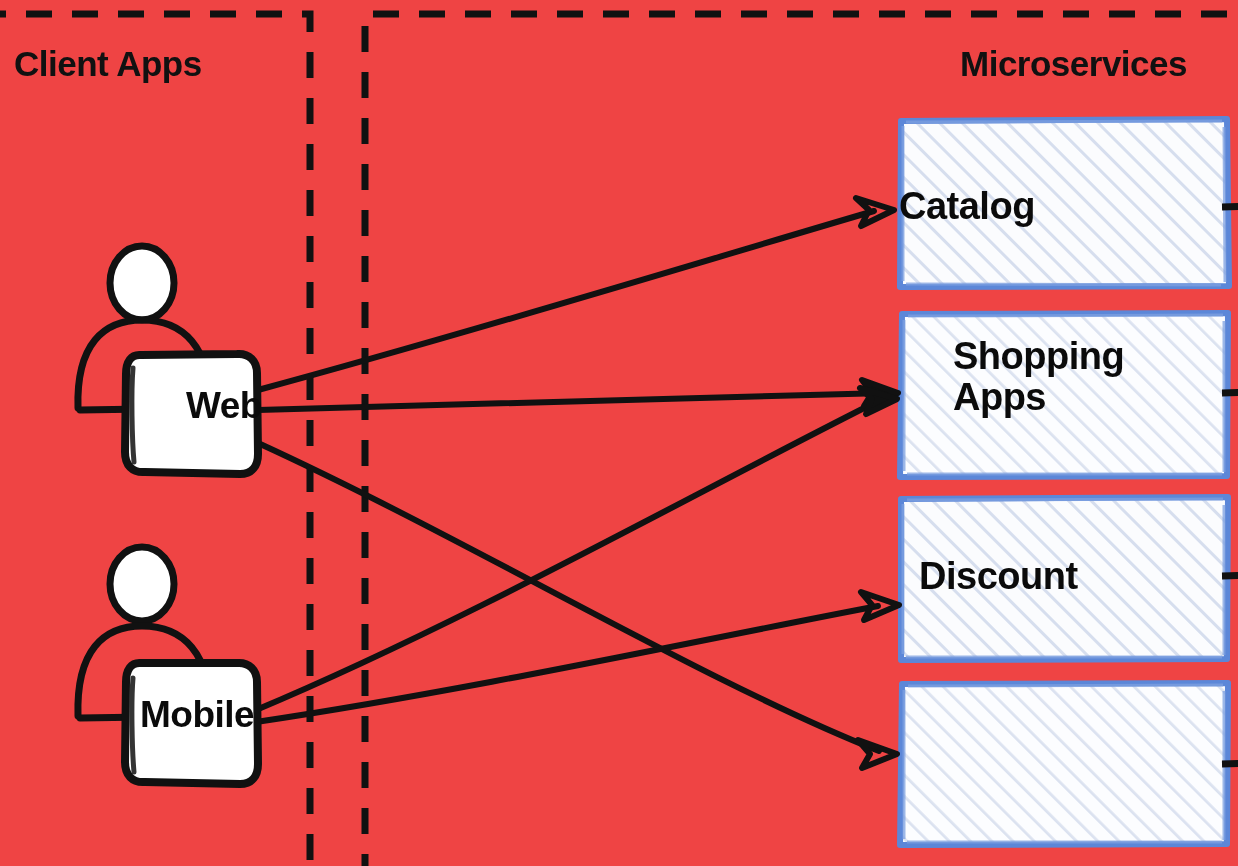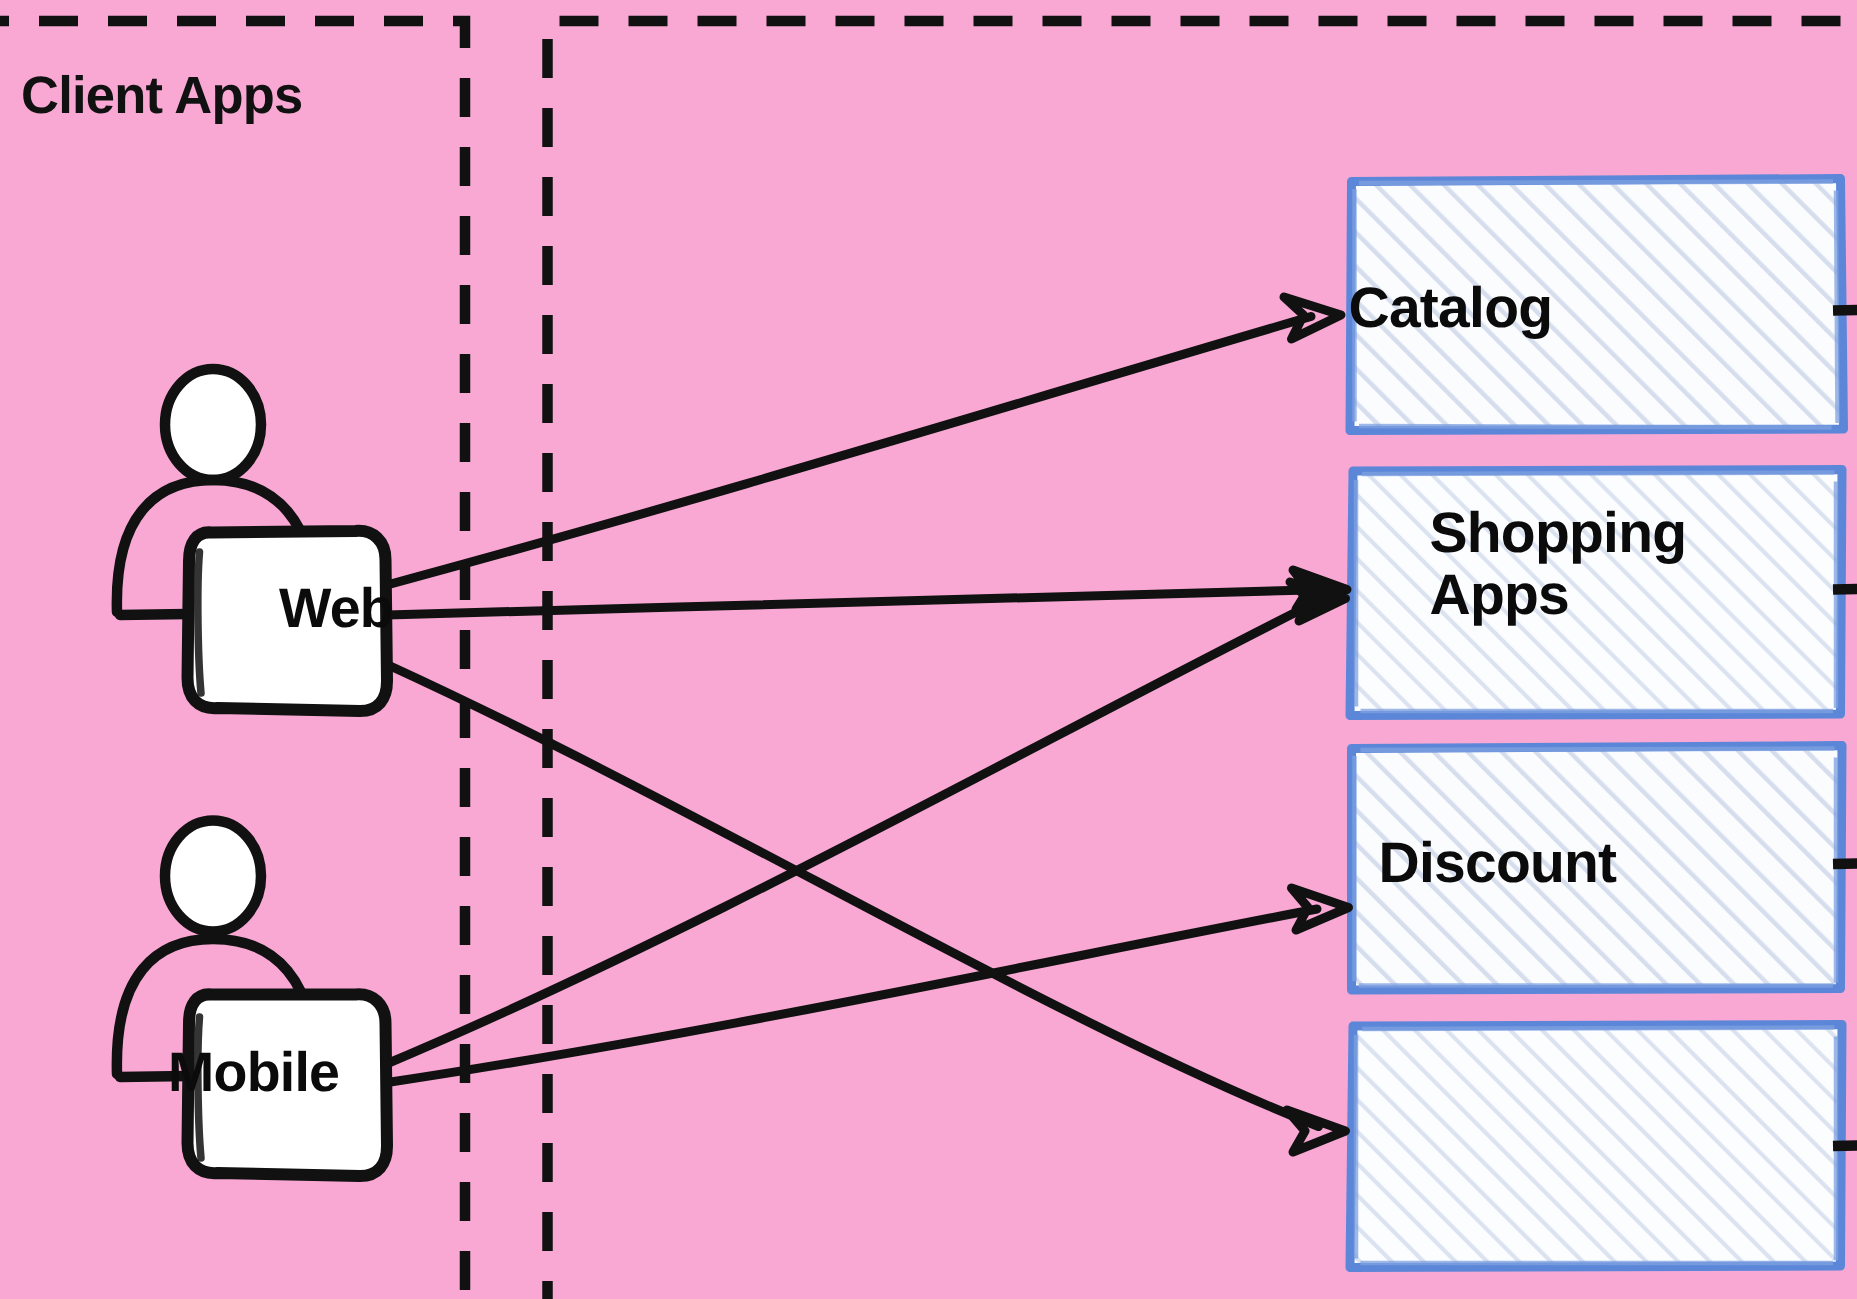--- a/index.html
+++ b/index.html
@@ -1,45 +1,46 @@
 <!DOCTYPE html>
 <html><head>
 <meta charset="utf-8">
 <style>
   html,body{margin:0;padding:0;background:#ffffff;}
   body{width:1238px;height:866px;overflow:hidden;
        font-family:"Liberation Sans","DejaVu Sans",sans-serif;}
-  #stage{position:relative;width:1238px;height:866px;background:#f9a8d4;}
+  #stage{position:relative;width:1238px;height:866px;background:#ef4444;}
   #stage svg.layer{position:absolute;left:0;top:0;width:1238px;height:866px;}
   .zone-label{position:absolute;font-weight:bold;color:#111111;white-space:nowrap;}
   #client-apps-label{left:14px;top:44px;font-size:35px;letter-spacing:-0.5px;}
   #microservices-label{left:960px;top:44px;font-size:35px;letter-spacing:-0.5px;}
   .svc-label{position:absolute;width:100%;text-align:left;font-weight:bold;
              color:#0b0b0b;font-size:38px;line-height:1.08;letter-spacing:-0.5px;
              pointer-events:none;}
   .client-label{position:absolute;font-weight:bold;color:#0b0b0b;font-size:37px;
                 letter-spacing:-0.5px;white-space:nowrap;pointer-events:none;}
   #web-label{left:145px;top:385px;margin-left:41px;}
-  #mobile-label{left:112px;top:694px;}
+  #mobile-label{left:140px;top:694px;}
 </style>
 </head>
 <body>
 
 <div id="stage">
 
   <svg class="layer" viewBox="0 0 1238 866">
     <g stroke="#111111" fill="none" stroke-width="7" stroke-linecap="butt">
 
       <path stroke-dasharray="26 20" d="M -20 14 L 310 14 L 310 880"></path>
 
       <path stroke-dasharray="26 20" d="M 365 880 L 365 14 L 1260 14"></path>
     </g>
   </svg>
 
   <div class="zone-label" id="client-apps-label">Client Apps</div>
+  <div class="zone-label" id="microservices-label">Microservices</div>
 
   <svg class="layer" viewBox="0 0 1238 866">
     <defs>
       <pattern id="hatch" width="16" height="16" patternUnits="userSpaceOnUse" patternTransform="rotate(-45)">
         <rect width="16" height="16" fill="#fbfcfe"></rect>
         <line x1="0" y1="0" x2="0" y2="16" stroke="#d6deee" stroke-width="6"></line>
       </pattern>
       <pattern id="hatch2" width="15" height="15" patternUnits="userSpaceOnUse" patternTransform="rotate(-45)">
         <rect width="15" height="15" fill="#fcfdff"></rect>
         <line x1="0" y1="0" x2="0" y2="15" stroke="#dbe2f0" stroke-width="5.5"></line>

